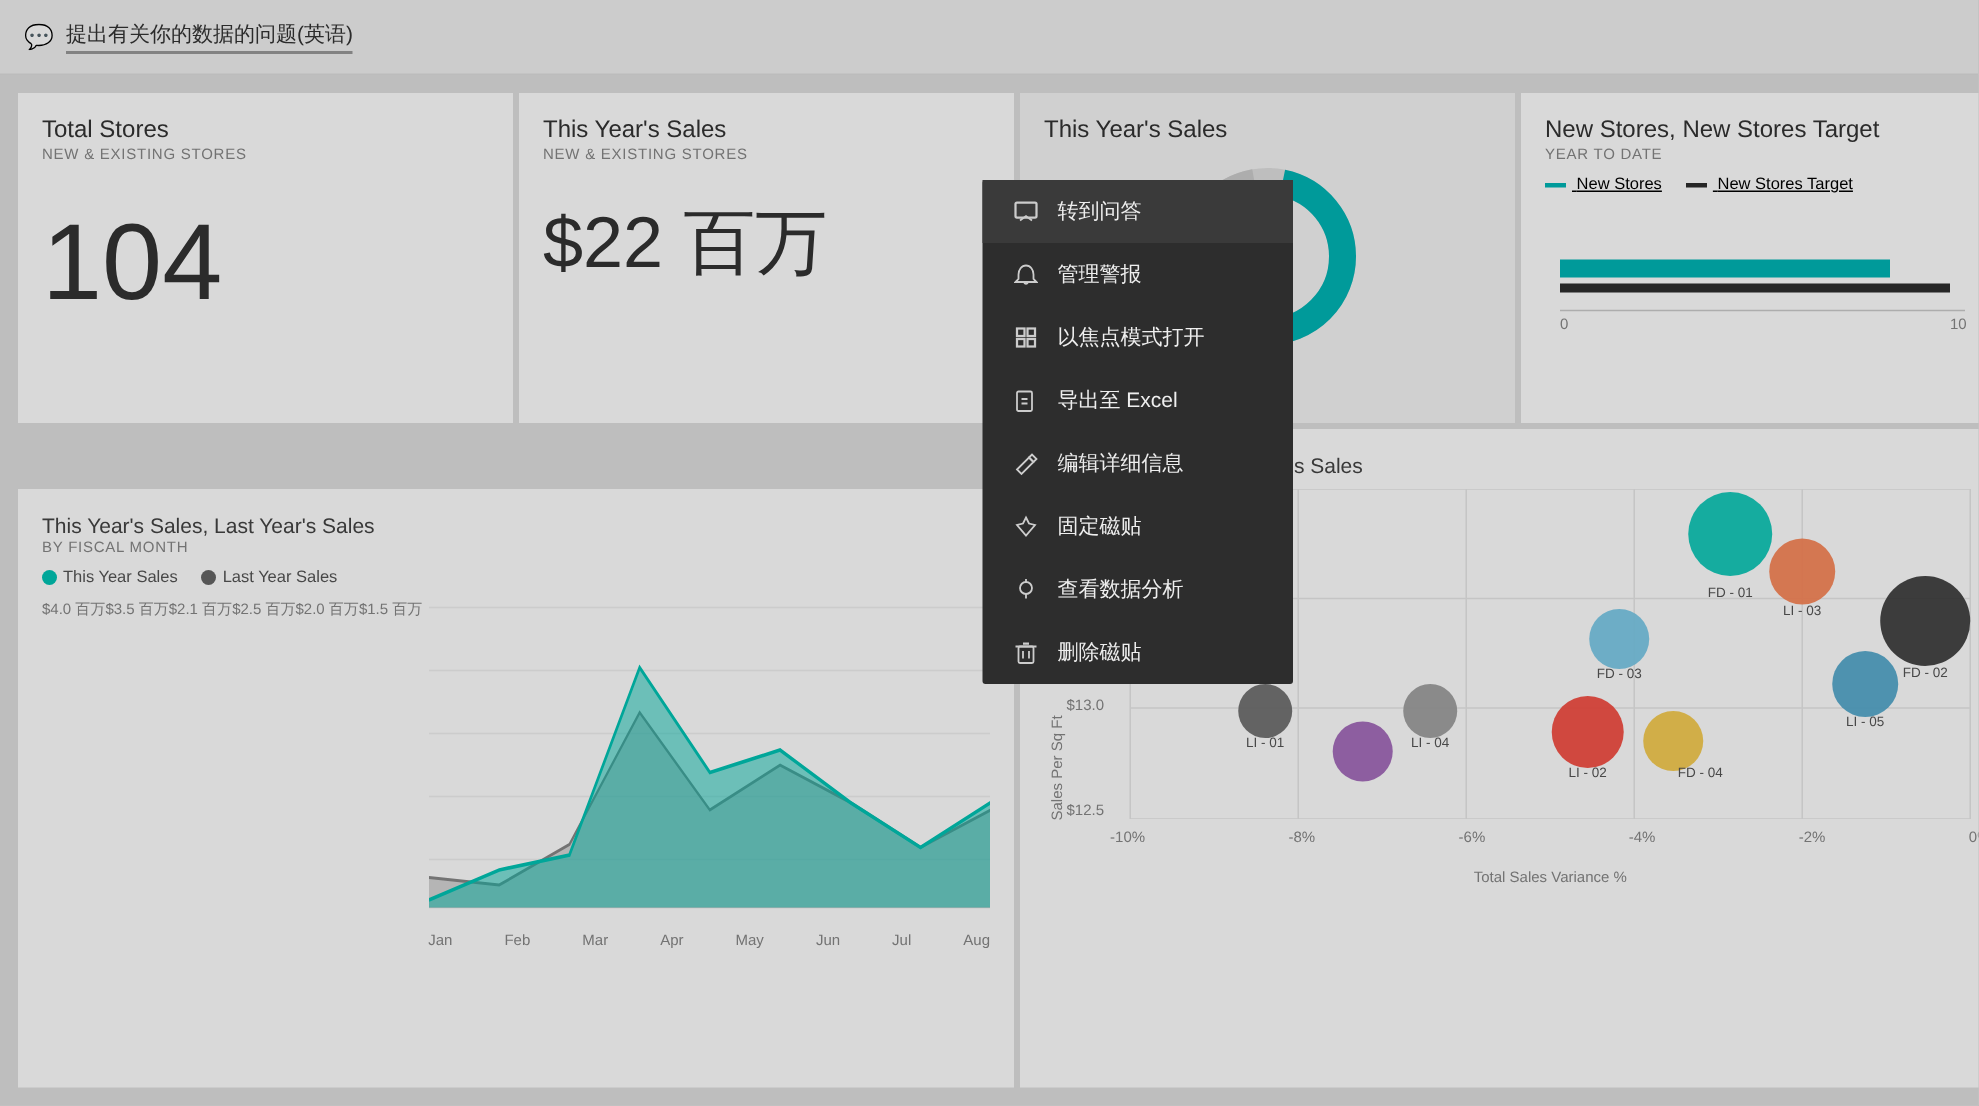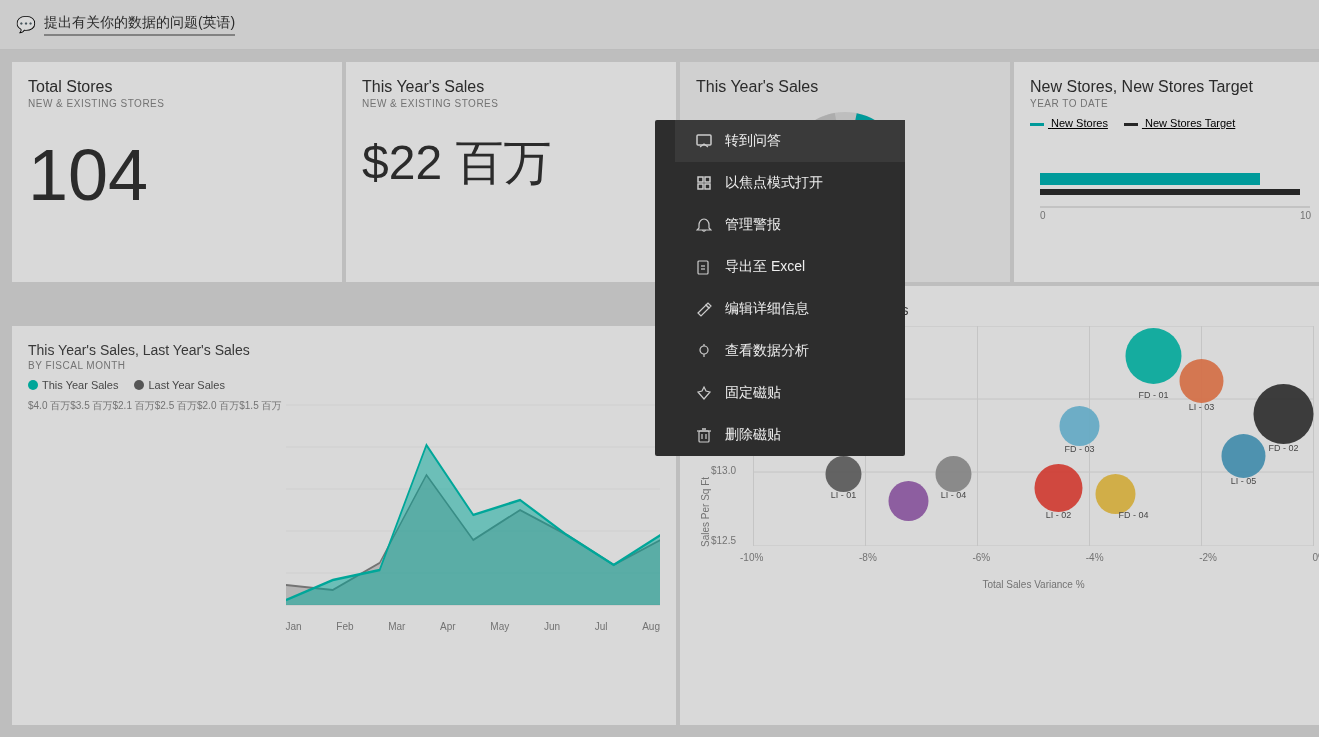--- a/index.html
+++ b/index.html
@@ -113,24 +113,23 @@
       position: fixed;
       top: 0; left: 0; right: 0; bottom: 0;
       background: rgba(0,0,0,0.15);
       z-index: 100;
     }
     .context-menu {
       position: fixed;
       top: 120px;
       left: 655px;
       background: #2d2d2d;
-      width: 250px;
+      width: 207px;
       z-index: 200;
       border-radius: 2px;
-      padding-left: 20px;
     }
     .menu-item {
       display: flex;
       align-items: center;
       padding: 12px 20px;
       color: #eee;
       font-size: 14px;
       cursor: pointer;
       gap: 12px;
     }
@@ -365,73 +364,73 @@
       <svg width="16" height="16" viewBox="0 0 16 16" fill="none">
         <rect x="1" y="2" width="14" height="10" rx="1" stroke="#ccc" stroke-width="1.5" fill="none"></rect>
         <path d="M4 14 L8 11 L12 14" stroke="#ccc" stroke-width="1.2" fill="none"></path>
       </svg>
     </span>
     <span>转到问答</span>
   </div>
   <div class="menu-item">
     <span class="menu-icon">
       <svg width="16" height="16" viewBox="0 0 16 16" fill="none">
+        <path d="M8 2 C5 2 3 5 3 8 L3 11 L1 13 L15 13 L13 11 L13 8 C13 5 11 2 8 2Z" stroke="#ccc" stroke-width="1.2" fill="none"></path>
+        <path d="M6.5 13 Q8 15.5 9.5 13" stroke="#ccc" stroke-width="1.2" fill="none"></path>
+      </svg>
+    </span>
+    <span>管理警报</span>
+  </div>
+  <div class="menu-item">
+    <span class="menu-icon">
+      <svg width="16" height="16" viewBox="0 0 16 16" fill="none">
         <rect x="2" y="2" width="5" height="5" stroke="#ccc" stroke-width="1.5" fill="none"></rect>
         <rect x="9" y="2" width="5" height="5" stroke="#ccc" stroke-width="1.5" fill="none"></rect>
         <rect x="2" y="9" width="5" height="5" stroke="#ccc" stroke-width="1.5" fill="none"></rect>
         <rect x="9" y="9" width="5" height="5" stroke="#ccc" stroke-width="1.5" fill="none"></rect>
       </svg>
     </span>
     <span>以焦点模式打开</span>
   </div>
   <div class="menu-item">
     <span class="menu-icon">
       <svg width="16" height="16" viewBox="0 0 16 16" fill="none">
-        <path d="M8 2 C5 2 3 5 3 8 L3 11 L1 13 L15 13 L13 11 L13 8 C13 5 11 2 8 2Z" stroke="#ccc" stroke-width="1.2" fill="none"></path>
-        <path d="M6.5 13 Q8 15.5 9.5 13" stroke="#ccc" stroke-width="1.2" fill="none"></path>
-      </svg>
-    </span>
-    <span>管理警报</span>
-  </div>
-  <div class="menu-item">
-    <span class="menu-icon">
-      <svg width="16" height="16" viewBox="0 0 16 16" fill="none">
         <rect x="2" y="2" width="10" height="13" rx="1" stroke="#ccc" stroke-width="1.2" fill="none"></rect>
         <line x1="5" y1="7" x2="9" y2="7" stroke="#ccc" stroke-width="1.2"></line>
         <line x1="5" y1="10" x2="9" y2="10" stroke="#ccc" stroke-width="1.2"></line>
       </svg>
     </span>
     <span>导出至 Excel</span>
   </div>
   <div class="menu-item">
     <span class="menu-icon">
       <svg width="16" height="16" viewBox="0 0 16 16" fill="none">
         <path d="M2 12 L10 4 L13 7 L5 15 Z" stroke="#ccc" stroke-width="1.2" fill="none"></path>
         <path d="M10 4 L12 2 L15 5 L13 7Z" stroke="#ccc" stroke-width="1.2" fill="none"></path>
       </svg>
     </span>
     <span>编辑详细信息</span>
   </div>
   <div class="menu-item">
     <span class="menu-icon">
       <svg width="16" height="16" viewBox="0 0 16 16" fill="none">
+        <path d="M8 2 L10 6 L14 7 L8 14 L2 7 L6 6 Z" stroke="#ccc" stroke-width="1.2" fill="none"></path>
+      </svg>
+    </span>
+    <span>固定磁贴</span>
+  </div>
+  <div class="menu-item">
+    <span class="menu-icon">
+      <svg width="16" height="16" viewBox="0 0 16 16" fill="none">
         <circle cx="8" cy="7" r="4" stroke="#ccc" stroke-width="1.2" fill="none"></circle>
         <line x1="8" y1="1" x2="8" y2="3" stroke="#ccc" stroke-width="1.2"></line>
         <line x1="8" y1="11" x2="8" y2="14" stroke="#ccc" stroke-width="1.2"></line>
       </svg>
     </span>
     <span>查看数据分析</span>
-  </div>
-  <div class="menu-item">
-    <span class="menu-icon">
-      <svg width="16" height="16" viewBox="0 0 16 16" fill="none">
-        <path d="M8 2 L10 6 L14 7 L8 14 L2 7 L6 6 Z" stroke="#ccc" stroke-width="1.2" fill="none"></path>
-      </svg>
-    </span>
-    <span>固定磁贴</span>
   </div>
   <div class="menu-item">
     <span class="menu-icon">
       <svg width="16" height="16" viewBox="0 0 16 16" fill="none">
         <rect x="3" y="4" width="10" height="11" rx="1" stroke="#ccc" stroke-width="1.2" fill="none"></rect>
         <line x1="1" y1="4" x2="15" y2="4" stroke="#ccc" stroke-width="1.2"></line>
         <line x1="6" y1="2" x2="10" y2="2" stroke="#ccc" stroke-width="1.5"></line>
         <line x1="6" y1="7" x2="6" y2="12" stroke="#ccc" stroke-width="1.2"></line>
         <line x1="10" y1="7" x2="10" y2="12" stroke="#ccc" stroke-width="1.2"></line>
       </svg>

